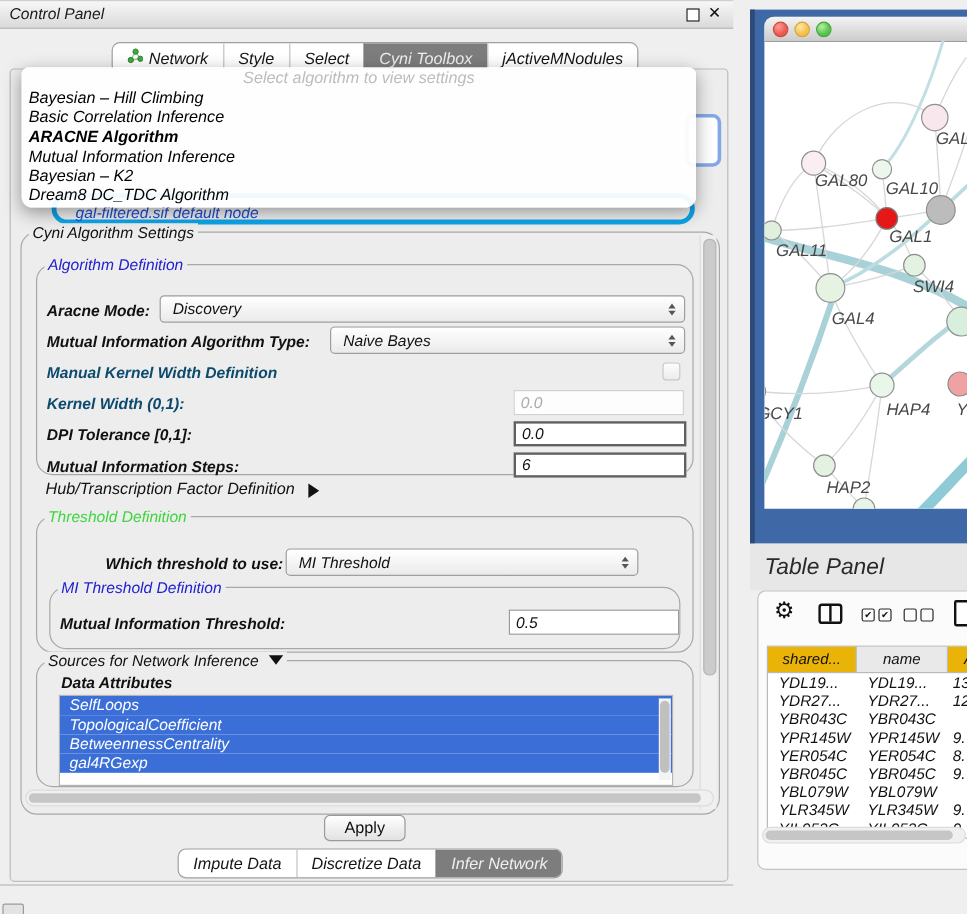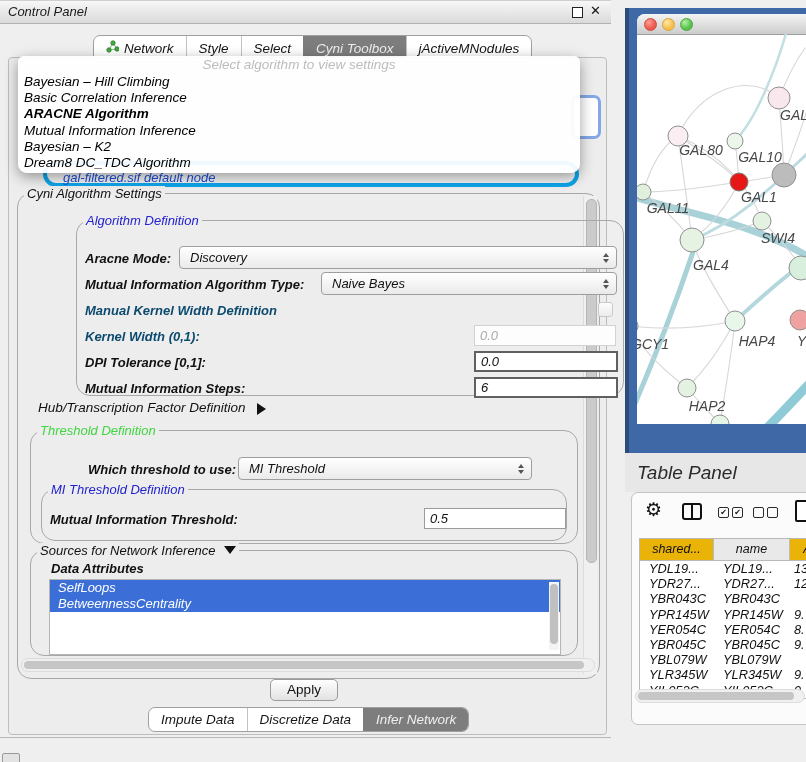--- a/index.html
+++ b/index.html
@@ -156,21 +156,21 @@
     <span class="abs ghost-label">Inference Algorithm</span>
     <div class="abs ghost-focus"></div>
     <div class="abs ghost-combo nowrap">gal-filtered.sif default node</div>
 
     <div class="grp" style="left:8px;top:135px;width:581px;height:484px;">
       <span class="lg">Cyni Algorithm Settings</span>
       <div class="sb-v">
           <div class="th"></div>
         </div>
 
-      <div class="grp" style="left:12px;top:26px;width:546px;height:174px;margin-left:46px;">
+      <div class="grp" style="left:12px;top:26px;width:546px;height:174px;">
         <span class="lg t-blue">Algorithm Definition</span>
 
         <span class="lb" style="left:8px;top:30px;">Aracne Mode:</span>
         <div class="combo" style="left:102px;top:25px;width:426px;">
           <span>Discovery</span>
           <span class="arrs">
               <span class="tri-u"></span>
               <span class="tri-d"></span>
             </span>
         </div>
@@ -222,21 +222,23 @@
       </div>
 
       <div class="grp" style="left:12px;top:356px;width:546px;height:104px;">
         <span class="lg">
           <span>Sources for Network Inference</span>
           <span class="down"></span>
         </span>
         <span class="lb" style="left:8px;top:10px;margin-left:12px;">Data Attributes</span>
         <div id="attr-list">
           <div class="attr sel">SelfLoops</div>
+          <div class="attr sel">TopologicalCoefficient</div>
           <div class="attr sel">BetweennessCentrality</div>
+          <div class="attr sel">gal4RGexp</div>
           <div class="list-sb">
               <div class="th"></div>
             </div>
         </div>
       </div>
 
       <div class="sb-h" style="left:3px;top:464px;width:572px;">
         <div class="th" style="width:560px;"></div>
       </div>
     </div>

